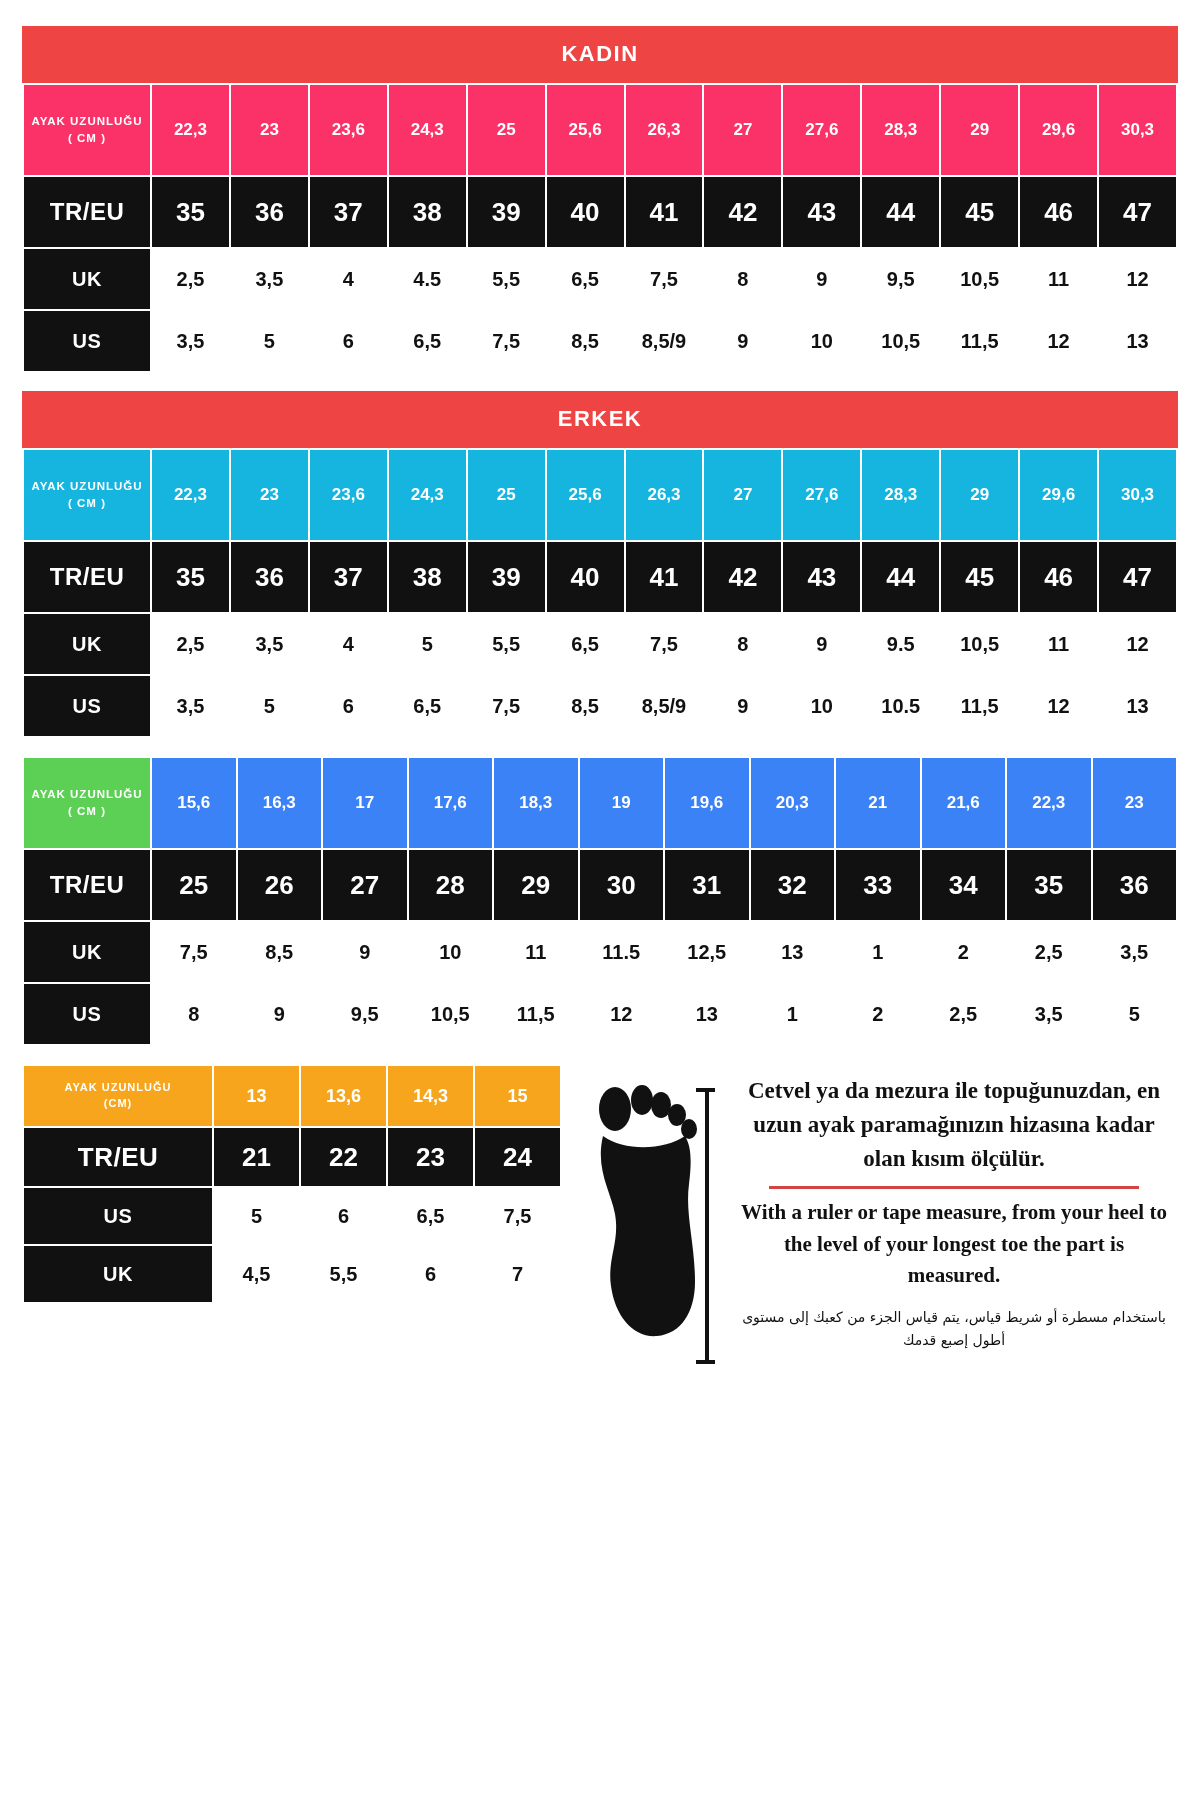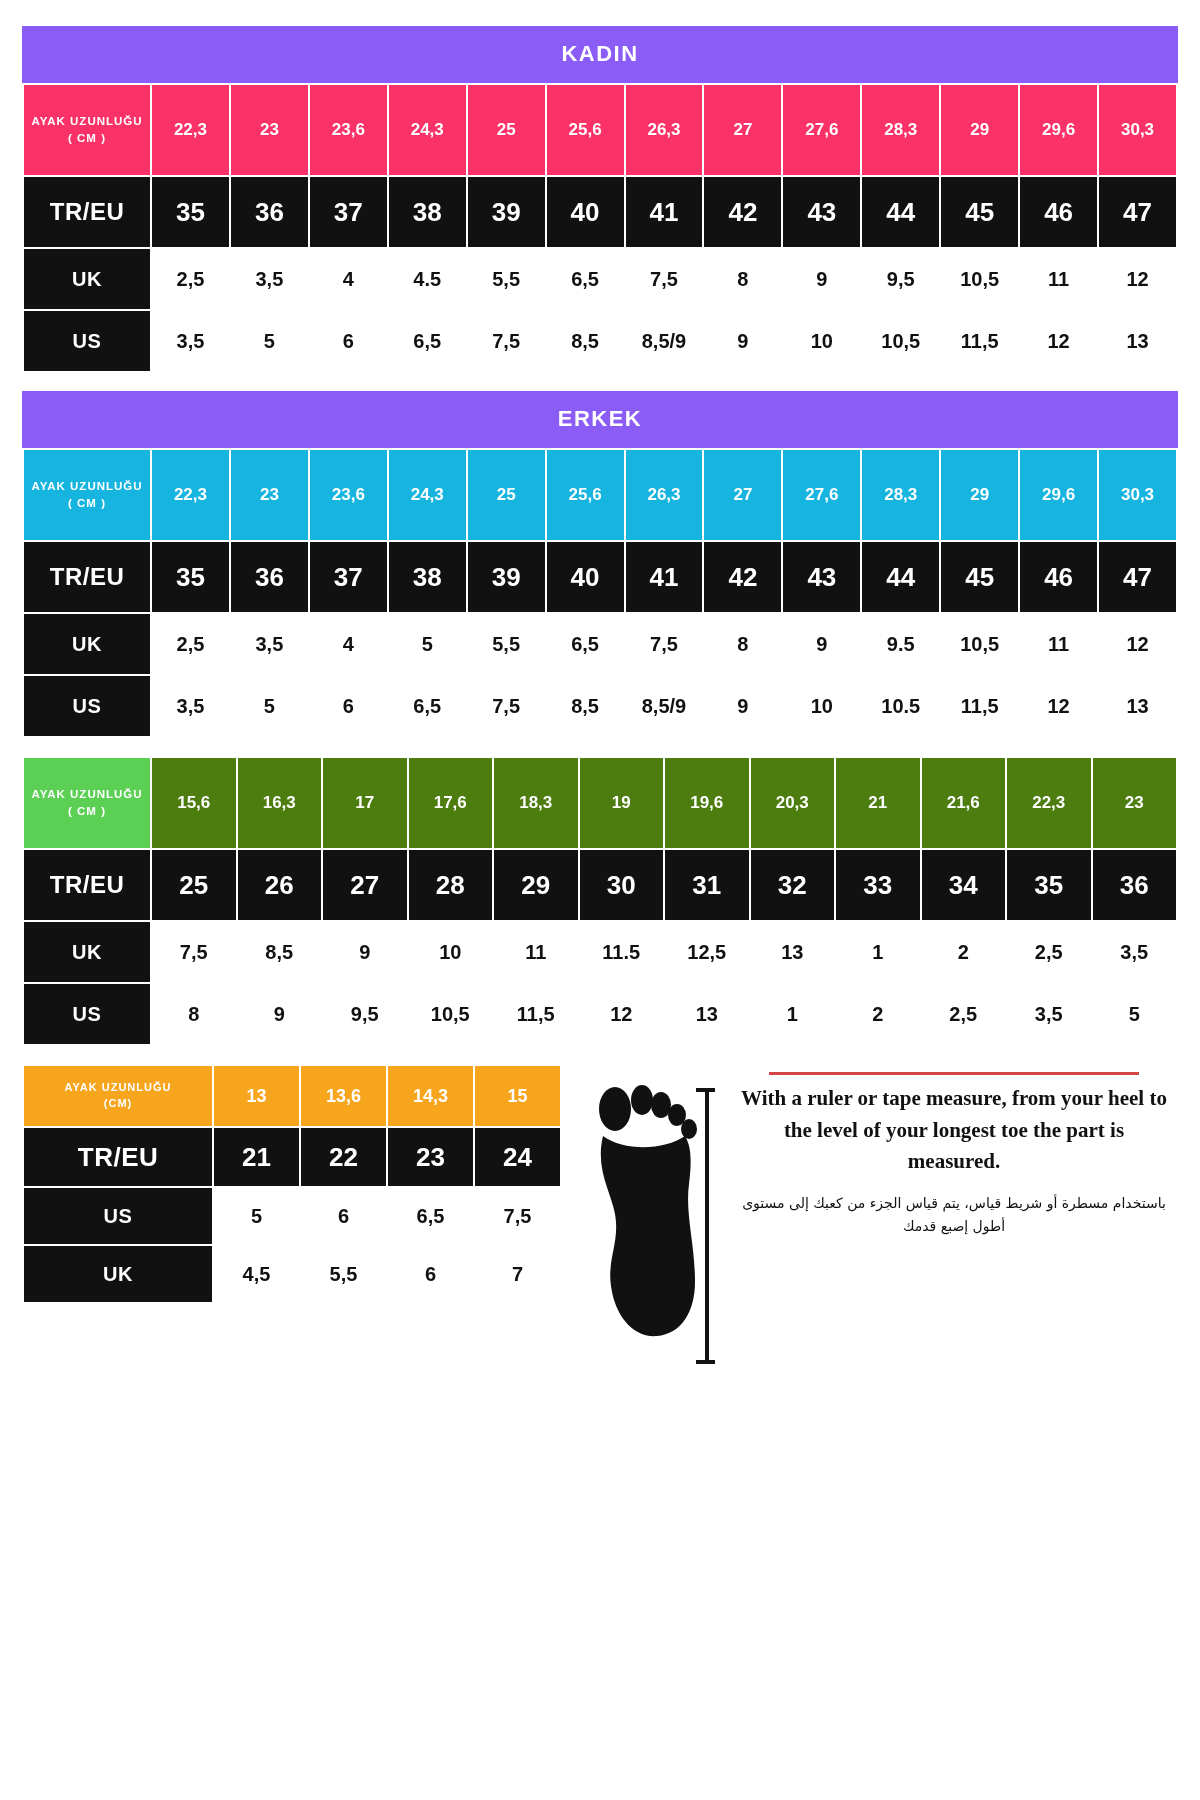--- a/index.html
+++ b/index.html
@@ -18,21 +18,21 @@
     text-align: center;
     font-family: "Liberation Serif", serif;
     font-weight: bold;
     font-size: 46px;
     letter-spacing: 1px;
     color: #111111;
     margin: 6px 0 22px 0;
   }
   .section { margin-bottom: 18px; }
   .sec-head {
-    background: #8b5cf6;
+    background: #ef4444;
     color: #ffffff;
     text-align: center;
     font-weight: bold;
     font-size: 22px;
     letter-spacing: 1.5px;
     padding: 15px 0 16px 0;
   }
   table.grid {
     width: 100%;
     border-collapse: collapse;
@@ -54,21 +54,21 @@
   }
   .lbl.small {
     font-size: 11.5px;
     line-height: 1.45;
     letter-spacing: 1px;
   }
   .row-len td { font-size: 17px; height: 92px; margin-top: 44px; }
   .row-len .lbl { color: #ffffff; }
   .len-kadin { background: #fa3268; color: #ffffff; }
   .len-erkek { background: #16b5e0; color: #ffffff; }
-  .len-cocuk { background: #4d7c0f; color: #ffffff; }
+  .len-cocuk { background: #3b82f6; color: #ffffff; }
   .len-bebek { background: #f6a51d; color: #ffffff; }
 
   .row-len.kadin .lbl { background: #fa3268; }
   .row-len.erkek .lbl { background: #16b5e0; }
   .row-len.cocuk .lbl { background: #5bd054; }
   .row-len.bebek .lbl { background: #f6a51d; }
 
   .row-tr td { background: #111111; color: #ffffff; font-size: 26px; height: 72px; }
   .row-tr .lbl { font-size: 24px; }
   .row-w td { background: #ffffff; color: #111111; font-size: 20px; height: 62px; border-color: #111111; }
@@ -415,20 +415,21 @@
           <ellipse cx="104" cy="55" rx="8" ry="10" fill="#111111"></ellipse>
 
           <path d="M18 62 C10 95 26 118 30 140 C35 168 22 185 26 212 C30 242 48 264 72 262 C96 260 110 238 110 208 C110 170 100 140 104 110 C107 86 106 72 100 62 C80 76 40 78 18 62 Z" fill="#111111"></path>
 
           <rect x="120" y="14" width="4" height="276" fill="#111111"></rect>
           <rect x="111" y="14" width="22" height="4" fill="#111111"></rect>
           <rect x="111" y="286" width="22" height="4" fill="#111111"></rect>
         </svg>
       </div>
       <div class="note-text">
+        <div class="note-tr">Cetvel ya da mezura ile topuğunuzdan, en uzun ayak paramağınızın hizasına kadar olan kısım ölçülür.</div>
         <div class="note-sep"></div>
         <div class="note-en">With a ruler or tape measure, from your heel to the level of your longest toe the part is measured.</div>
         <div class="note-ar">باستخدام مسطرة أو شريط قياس، يتم قياس الجزء من كعبك إلى مستوى أطول إصبع قدمك</div>
       </div>
     </div>
 
   </div>
 
 </div>
 

